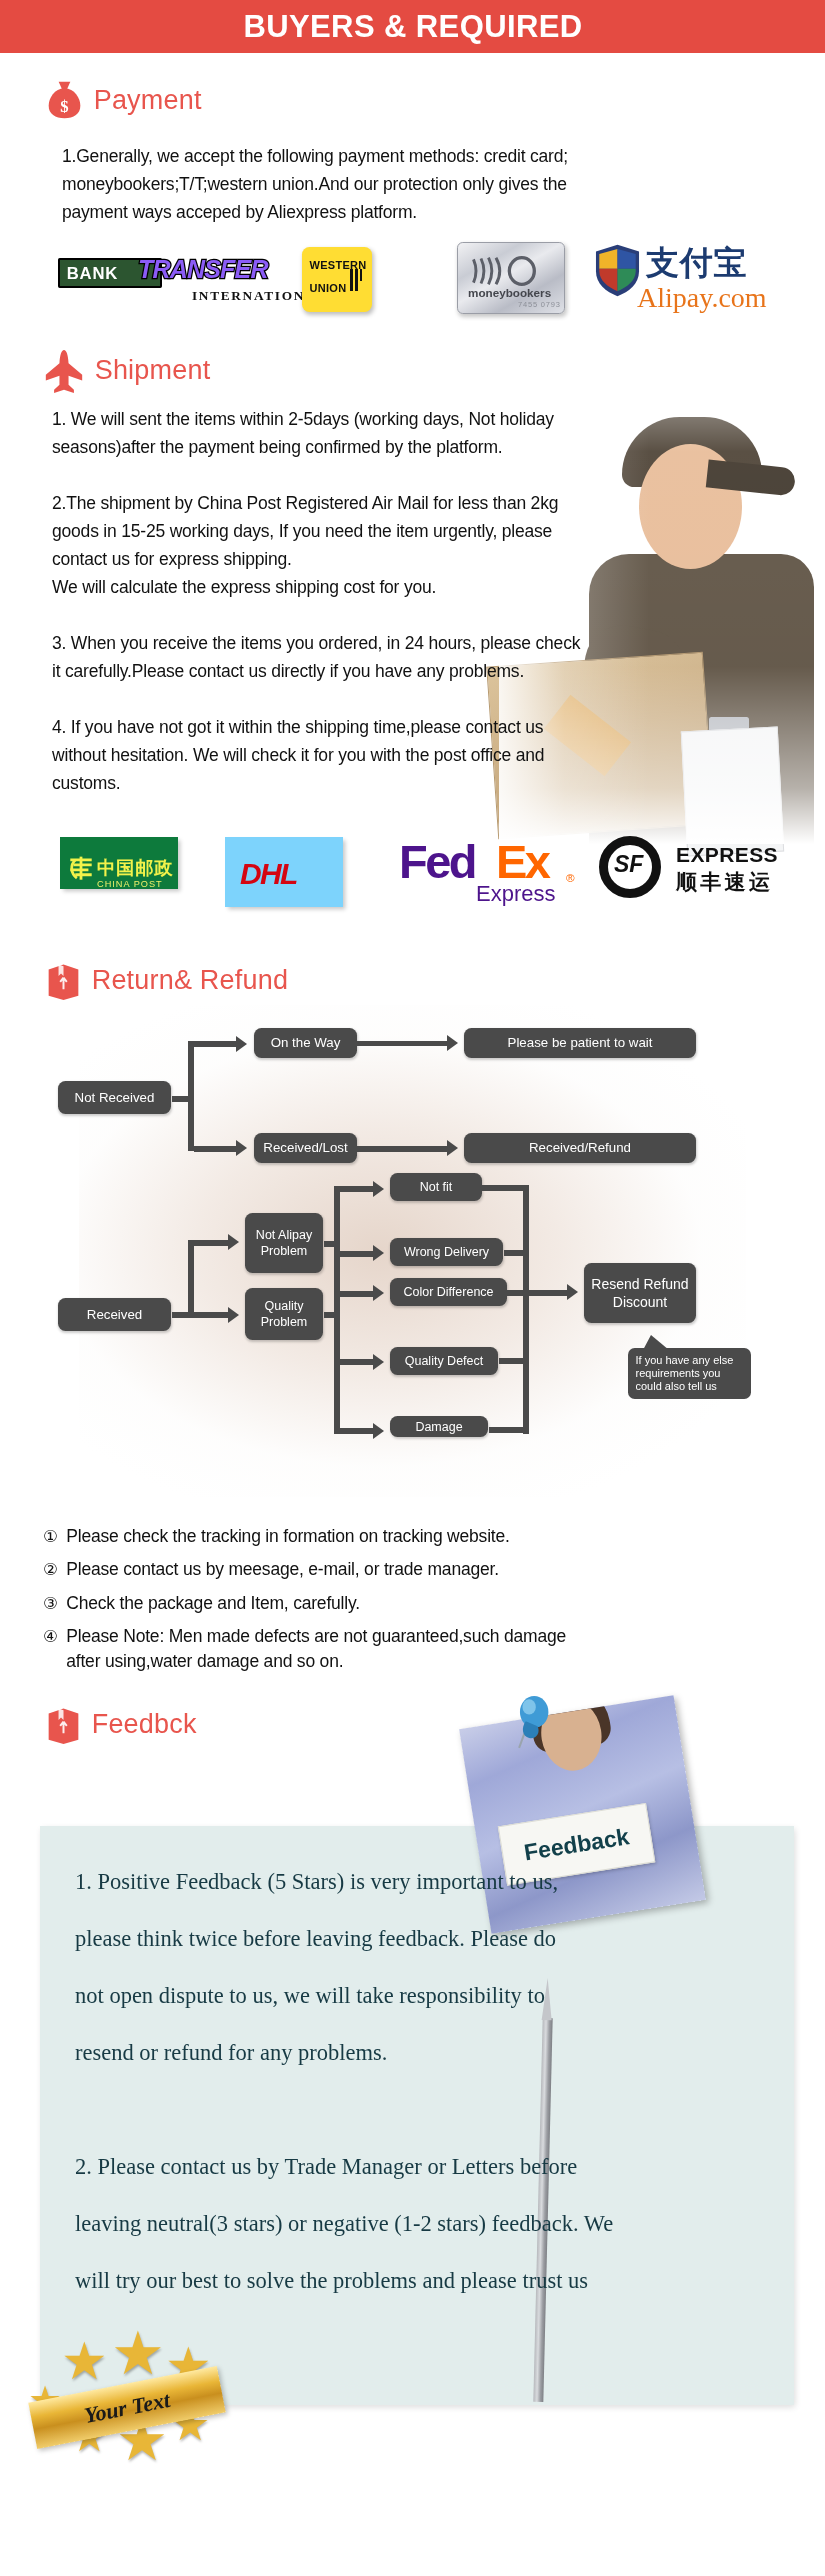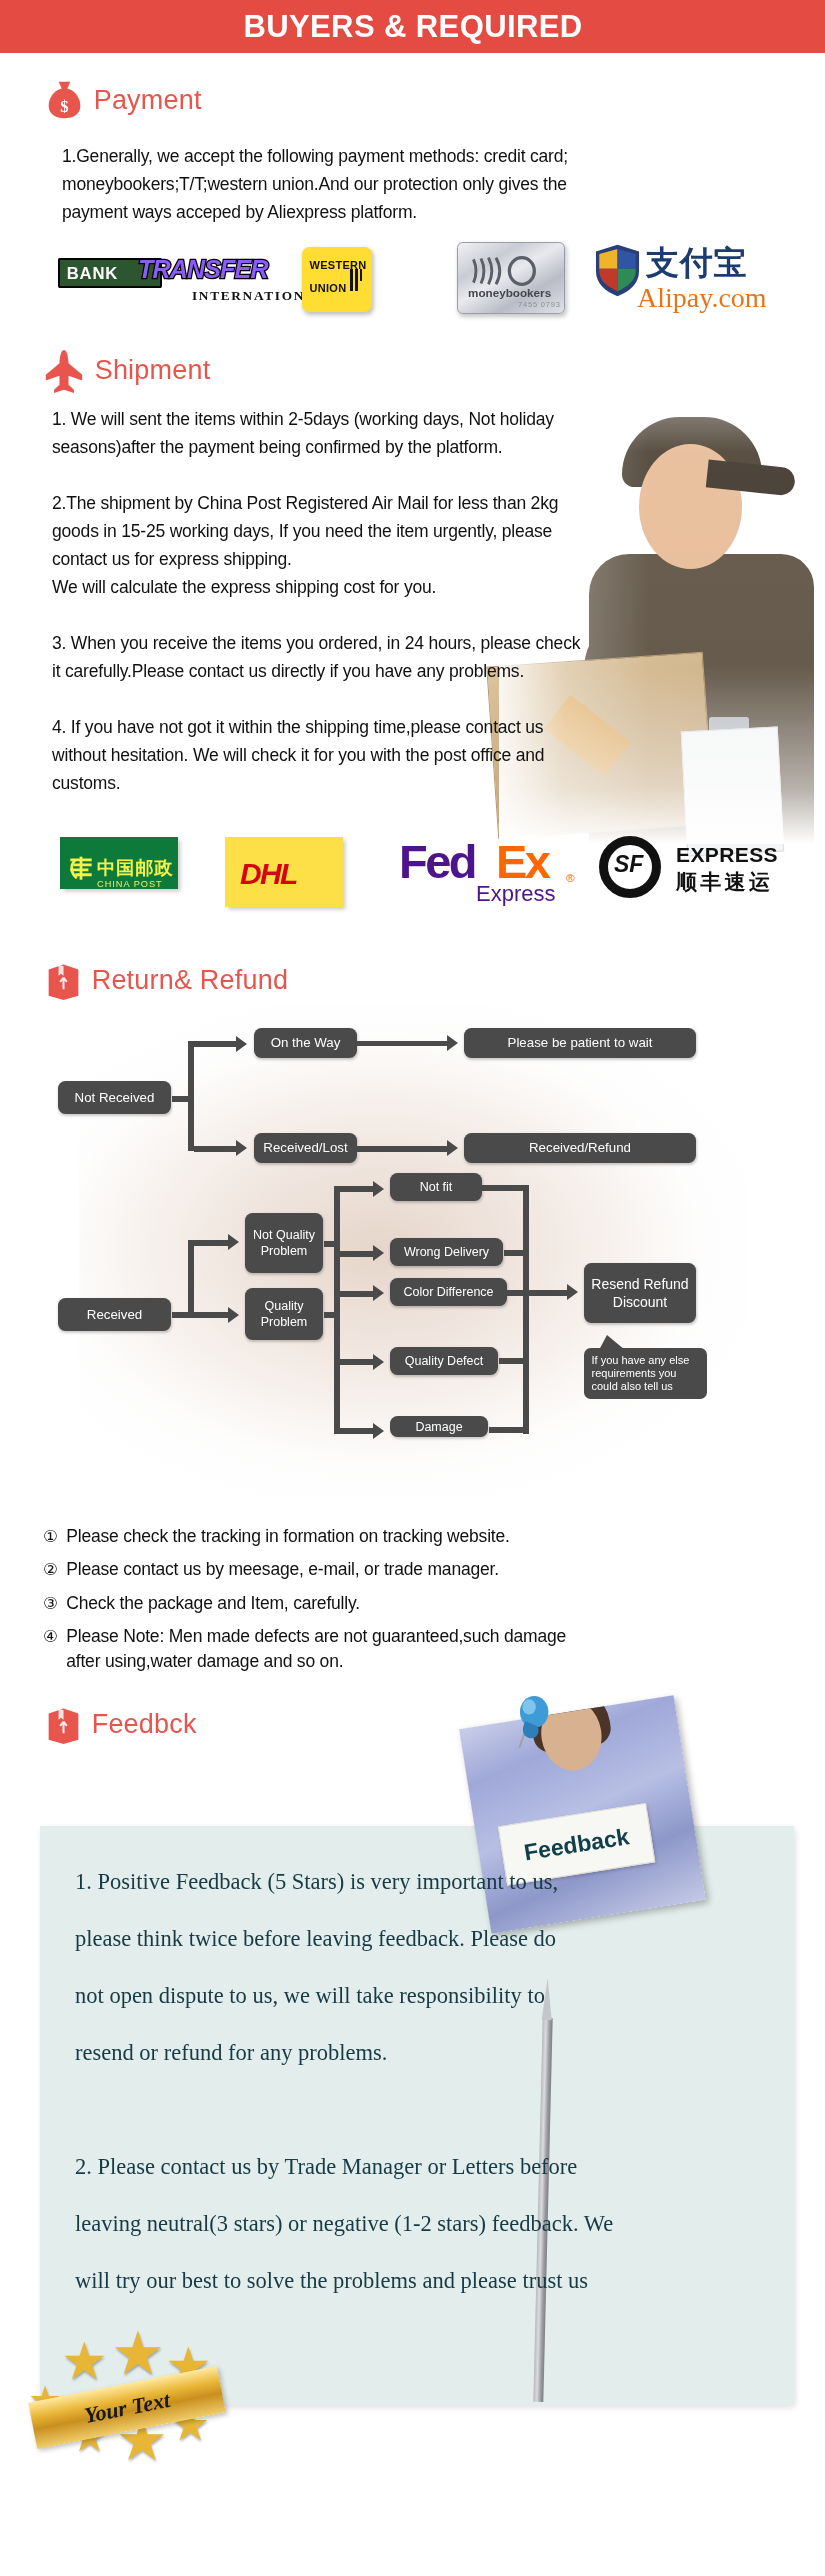--- a/index.html
+++ b/index.html
@@ -150,21 +150,21 @@
     font-family:"DejaVu Sans", sans-serif;
   }
   .cp-logo .en{
     position:absolute; left:37px; top:42px;
     font-size:9.2px; color:#EDEF6A; letter-spacing:1px;
     font-family:"Liberation Sans", sans-serif;
   }
 
   .dhl-logo{
     position:absolute; left:225px; top:837px; width:118px; height:70px;
-    background:#fde047; box-shadow:2.5px 3.3px 4.2px rgba(0,0,0,.22);
+    background:#7dd3fc; box-shadow:2.5px 3.3px 4.2px rgba(0,0,0,.22);
   }
   .dhl-logo .txt{
     position:absolute; left:15px; top:20px;
     font-size:30px; font-weight:bold; font-style:italic; color:#D40511;
     letter-spacing:-1.7px;
     font-family:"Liberation Sans", sans-serif;
   }
 
   .fedex{ position:absolute; left:399px; top:834px; width:192px; height:80px; }
   .fedex .fed{
@@ -243,20 +243,21 @@
     width:0;height:0;
     border-top:8.3px solid transparent;
     border-bottom:8.3px solid transparent;
     border-left:11.7px solid #4a4a4a;
   }
   .bubble{
     position:absolute;
     background:#4a4a4a;color:#fff;border-radius:6.7px;
     font-size:11px;line-height:13.3px;padding:5.8px 7.5px;
     font-family:"Liberation Sans", sans-serif;
+    margin-left:44px;
   }
   .bubble:after{
     content:"";position:absolute;left:15px;top:-13.3px;
     border-left:8.3px solid transparent;
     border-right:18.3px solid transparent;
     border-bottom:15px solid #4a4a4a;
   }
 
   
   .notes{ position:absolute; left:43px; top:1524px; width:751px; }
@@ -581,21 +582,21 @@
     <div class="node" style="left:58px; top:285px; width:113px; height:33px;">Received</div>
     <div class="conn" style="left:172px; top:299px; width:22px; height:5.8px;"></div>
     <div class="conn" style="left:188px; top:227px; width:5.8px; height:78px;"></div>
     <div class="conn" style="left:188px; top:299px; width:5.8px; height:3.3px;"></div>
     <div class="conn" style="left:194px; top:227px; width:35px; height:5.8px;"></div>
     <div class="arrowhead" style="left:228px; top:221px;"></div>
     <div class="conn" style="left:194px; top:299px; width:35px; height:5.8px;"></div>
     <div class="arrowhead" style="left:228px; top:294px;"></div>
 
     <div class="node sm" style="left:245px; top:200px; width:78px; height:60px; flex-direction:column;">Not
-Quality
+Alipay
 Problem</div>
     <div class="node sm" style="left:245px; top:275px; width:78px; height:52px; flex-direction:column;">Quality
 Problem</div>
 
     <div class="conn" style="left:324px; top:228px; width:15px; height:5.8px;"></div>
     <div class="conn" style="left:334px; top:173px; width:5.8px; height:117px;"></div>
     <div class="conn" style="left:339px; top:173px; width:35px; height:5.8px;"></div>
     <div class="arrowhead" style="left:373px; top:168px;"></div>
     <div class="conn" style="left:339px; top:238px; width:35px; height:5.8px;"></div>
     <div class="arrowhead" style="left:373px; top:232px;"></div>

